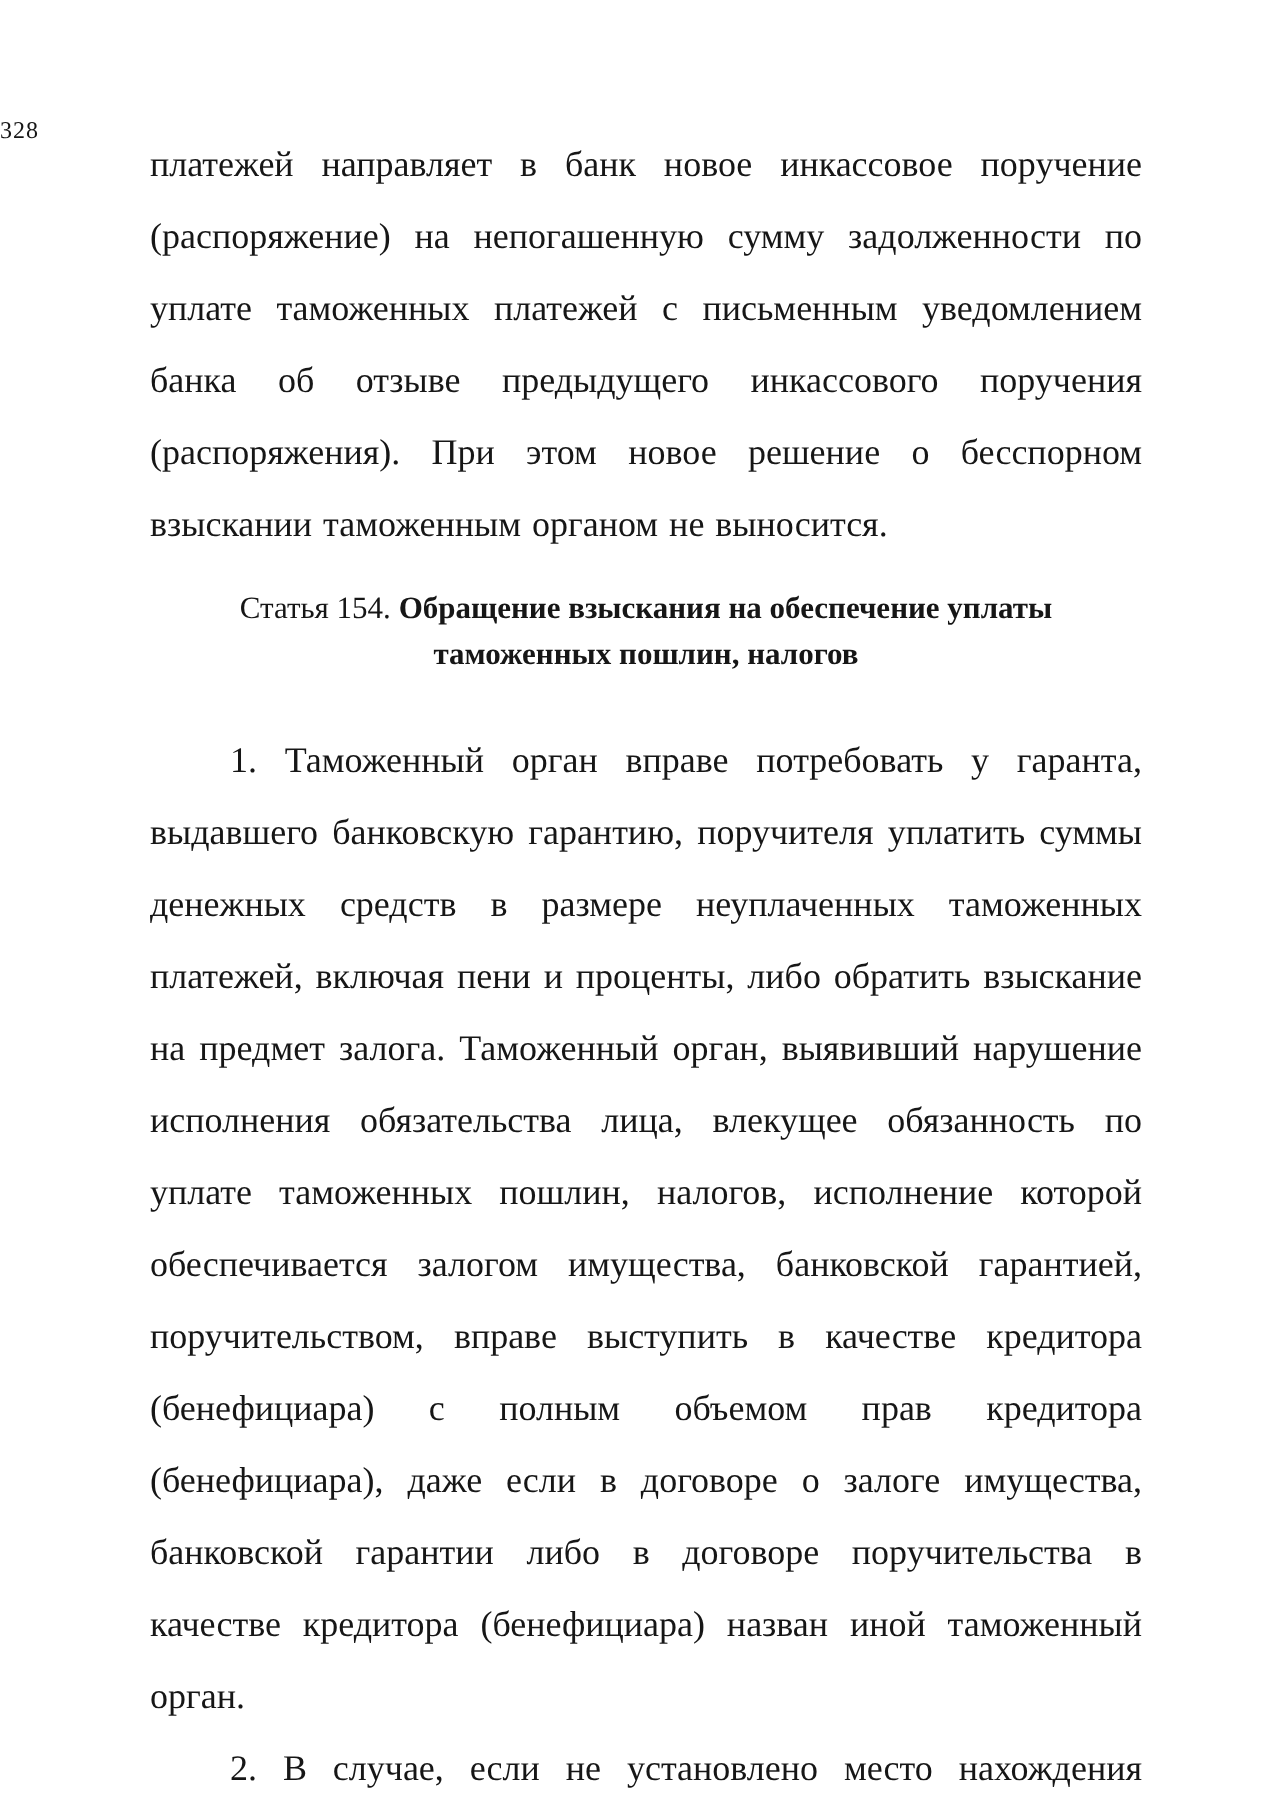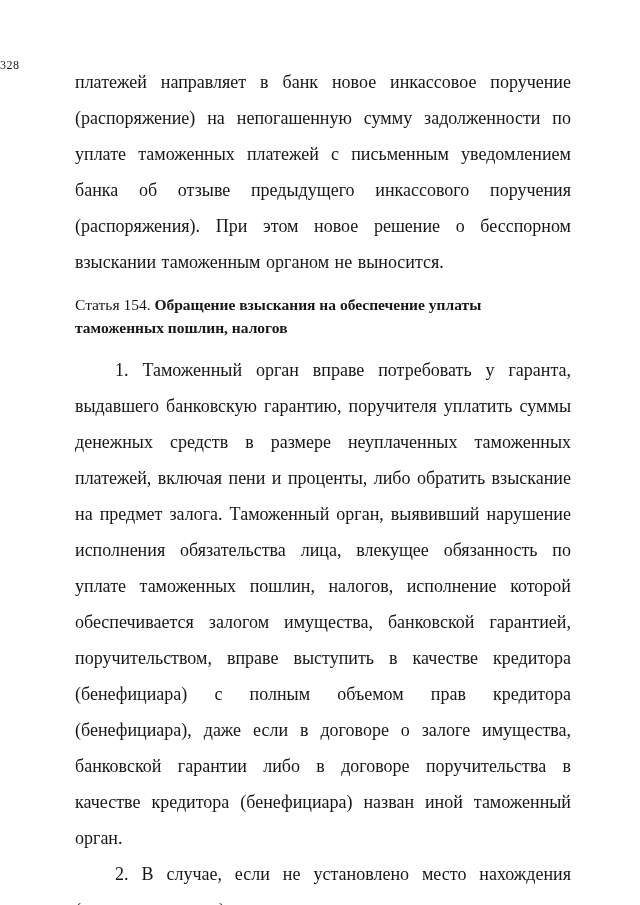--- a/index.html
+++ b/index.html
@@ -44,22 +44,22 @@
     word-spacing: 1px;
   }
   .para.indent {
     text-indent: 40px;
   }
   .para.justify-last {
     text-align-last: justify;
   }
   .heading {
     margin-top: 13px;
-    margin-bottom: 13px;
-    text-align: left;
+    margin-bottom: 23px;
+    text-align: center;
     font-size: 15.5px;
     line-height: 23px;
   }
   .heading .bold {
     font-weight: bold;
   }
   .heading-line1 .article-label {
     font-weight: normal;
   }
 </style>

